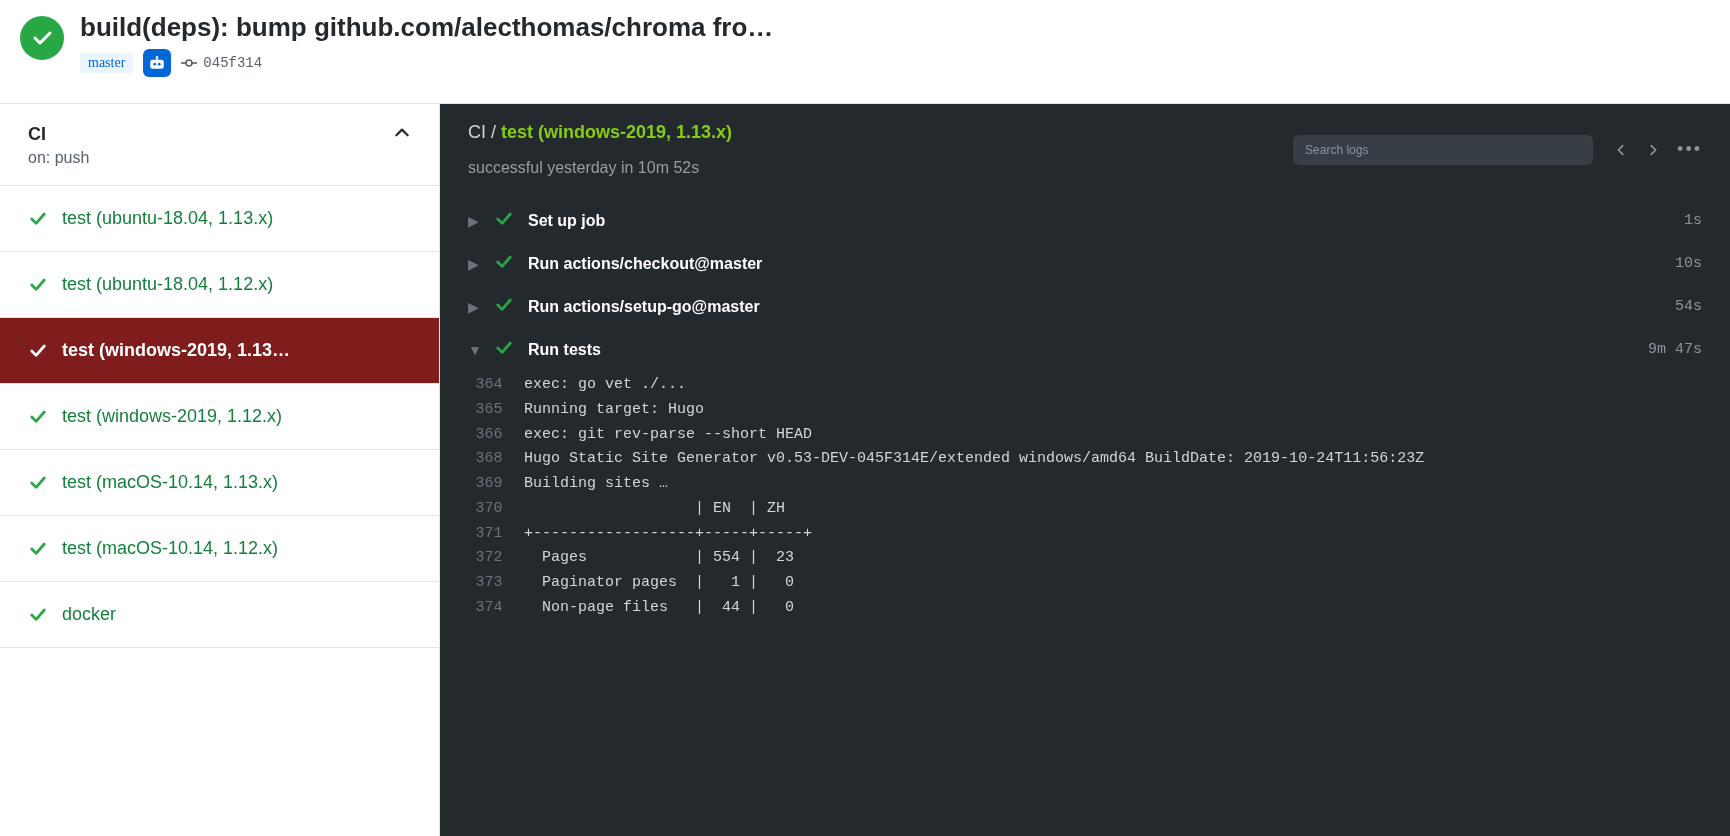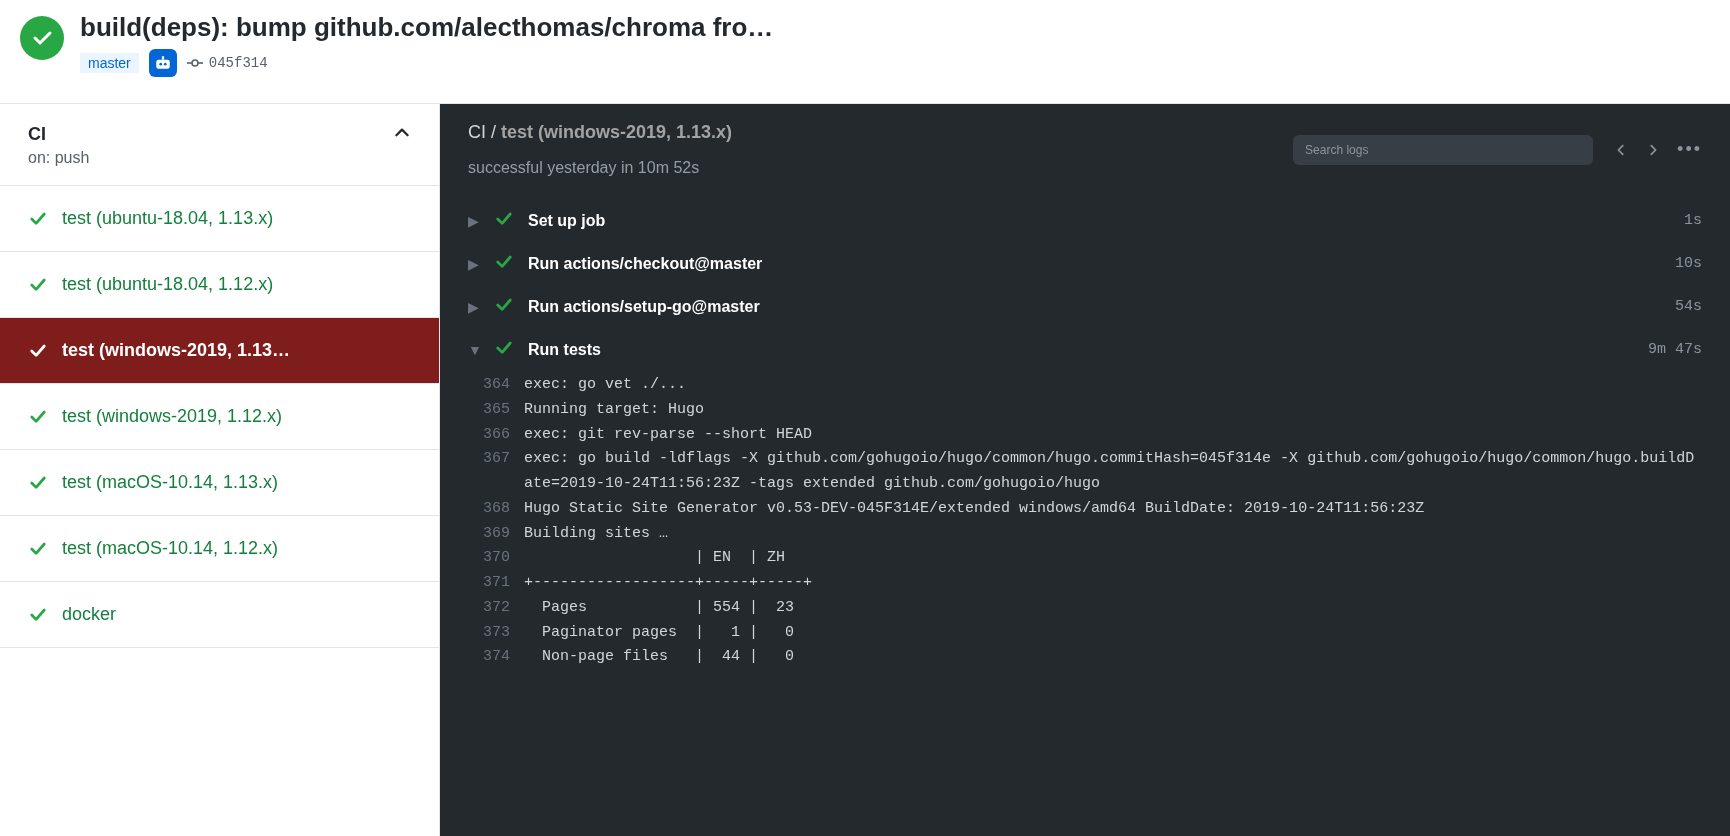--- a/index.html
+++ b/index.html
@@ -39,21 +39,21 @@
     margin-bottom: 6px;
   }
   .header-meta {
     display: flex;
     align-items: center;
     gap: 10px;
   }
   .branch-badge {
     background: #eaf5ff;
     color: #0366d6;
-    font-family: Liberation Sans, sans-serif;
+    font-family: Liberation Serif, serif;
     font-size: 14px;
     padding: 2px 8px;
     border-radius: 0;
   }
   .bot-badge {
     width: 28px;
     height: 28px;
     background: #0366d6;
     border-radius: 6px;
     display: flex;
@@ -133,21 +133,21 @@
     display: flex;
     align-items: center;
     padding: 18px 28px 14px 28px;
   }
   .loghead-left { flex: 1; }
   .loghead-title {
     font-size: 18px;
     color: #d1d5da;
     font-weight: 400;
   }
-  .loghead-title .bold { font-weight: 600; color: #a3a3a3; }
+  .loghead-title .bold { font-weight: 600; color: #84cc16; }
   .loghead-status {
     font-size: 16px;
     color: #959da5;
     margin-top: 16px;
   }
   .search-box {
     background: #383e46;
     border: none;
     border-radius: 6px;
     color: #d1d5da;
@@ -212,21 +212,21 @@
     padding: 2px 0 10px 0;
   }
   .log-line {
     display: flex;
     font-size: 15px;
     line-height: 1.65;
     padding: 0 28px;
   }
   .ln {
     width: 56px;
-    text-align: right;
+    text-align: center;
     color: #6a737d;
     flex-shrink: 0;
     padding-right: 14px;
     user-select: none;
   }
   .lt {
     color: #d1d5da;
     white-space: pre-wrap;
     word-break: break-all;
     flex: 1;
@@ -387,24 +387,20 @@
           </div>
           <div class="log-line">
             <span class="ln">365</span>
             <span class="lt">Running target: Hugo</span>
           </div>
           <div class="log-line">
             <span class="ln">366</span>
             <span class="lt">exec: git rev-parse --short HEAD</span>
           </div>
           <div class="log-line">
-            <span class="ln">367</span>
-            <span class="lt">exec: go build -ldflags -X github.com/gohugoio/hugo/common/hugo.commitHash=045f314e -X github.com/gohugoio/hugo/common/hugo.buildDate=2019-10-24T11:56:23Z -tags extended github.com/gohugoio/hugo</span>
-          </div>
-          <div class="log-line">
             <span class="ln">368</span>
             <span class="lt">Hugo Static Site Generator v0.53-DEV-045F314E/extended windows/amd64 BuildDate: 2019-10-24T11:56:23Z</span>
           </div>
           <div class="log-line">
             <span class="ln">369</span>
             <span class="lt">Building sites …</span>
           </div>
           <div class="log-line">
             <span class="ln">370</span>
             <span class="lt">                   | EN  | ZH</span>

